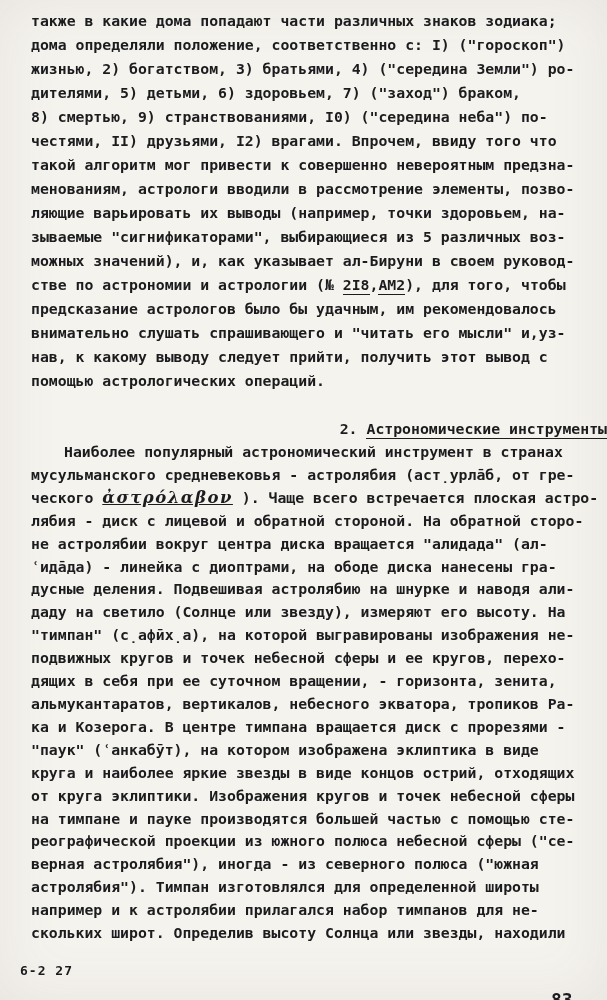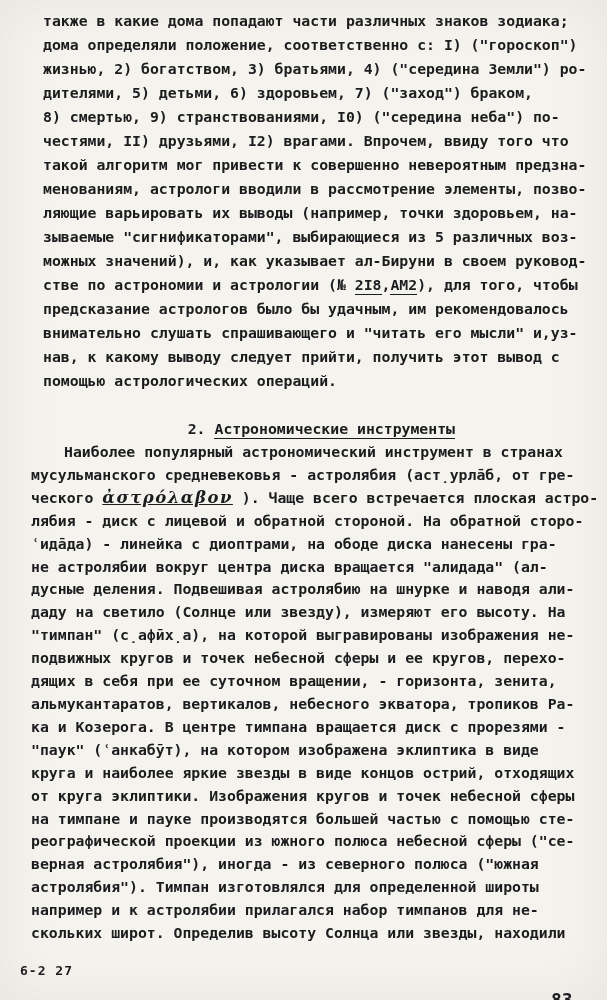--- a/index.html
+++ b/index.html
@@ -10,28 +10,28 @@
     background: #f5f3ee;
     box-shadow: inset 0 0 60px rgba(120,110,95,0.10);
     font-family: "DejaVu Sans Mono", "Liberation Mono", monospace;
     font-weight: 700;
     color: #1c1c1f;
     font-size: 14.8px;
     overflow: hidden;
   }
   .block { position: absolute; }
   .line { white-space: pre; }
-  .para1 { left: 31px; top: 9px; line-height: 24px; margin-left: 12px; }
+  .para1 { left: 31px; top: 9px; line-height: 24px; }
   .para2 { left: 31px; top: 441px; line-height: 22.9px; }
   .para2 .line:first-child { padding-left: 33px; }
   .heading {
     position: absolute;
     left: 0; top: 393px;
     width: 100%;
-    text-align: center;
+    text-align: right;
     line-height: 24px;
     white-space: pre;
   }
   .heading .num { margin-right: 9px; }
   .u { border-bottom: 1.7px solid #1c1c1f; padding-bottom: 0.5px; }
   .greek {
     font-family: "DejaVu Serif", serif;
     font-style: italic;
     font-weight: 600;
     font-size: 16.5px;
@@ -77,22 +77,22 @@
 
   <div class="heading">
     <span class="num">2.</span><span class="u">Астрономические инструменты</span>
   </div>
 
   <div class="block para2">
       <div class="line">Наиболее популярный астрономический инструмент в странах</div>
       <div class="line">мусульманского средневековья - астролябия (аст̣урла̄б, от гре-</div>
       <div class="line">ческого <span class="greek">ἀστρόλαβον</span> ). Чаще всего встречается плоская астро-</div>
       <div class="line">лябия - диск с лицевой и обратной стороной. На обратной сторо-</div>
+      <div class="line">не астролябии вокруг центра диска вращается "алидада" (ал-</div>
       <div class="line">ʿида̄да) - линейка с диоптрами, на ободе диска нанесены гра-</div>
-      <div class="line">не астролябии вокруг центра диска вращается "алидада" (ал-</div>
       <div class="line">дусные деления. Подвешивая астролябию на шнурке и наводя али-</div>
       <div class="line">даду на светило (Солнце или звезду), измеряют его высоту. На</div>
       <div class="line">"тимпан" (с̣афӣх̣а), на которой выгравированы изображения не-</div>
       <div class="line">подвижных кругов и точек небесной сферы и ее кругов, перехо-</div>
       <div class="line">дящих в себя при ее суточном вращении, - горизонта, зенита,</div>
       <div class="line">альмукантаратов, вертикалов, небесного экватора, тропиков Ра-</div>
       <div class="line">ка и Козерога. В центре тимпана вращается диск с прорезями -</div>
       <div class="line">"паук" (ʿанкабӯт), на котором изображена эклиптика в виде</div>
       <div class="line">круга и наиболее яркие звезды в виде концов острий, отходящих</div>
       <div class="line">от круга эклиптики. Изображения кругов и точек небесной сферы</div>

